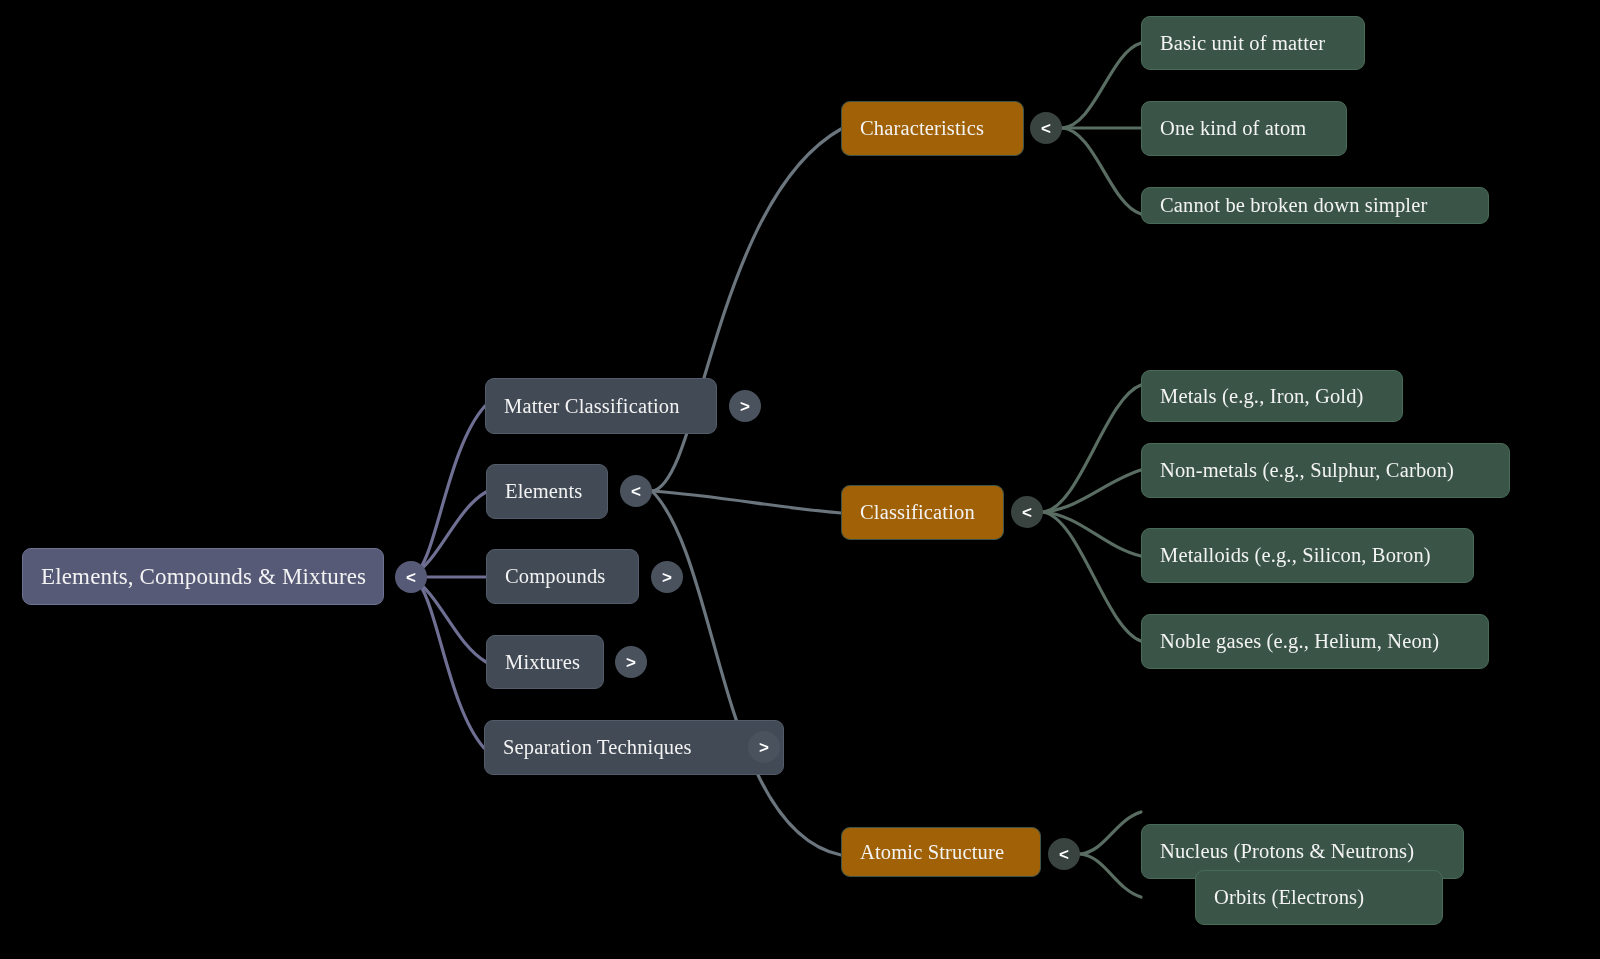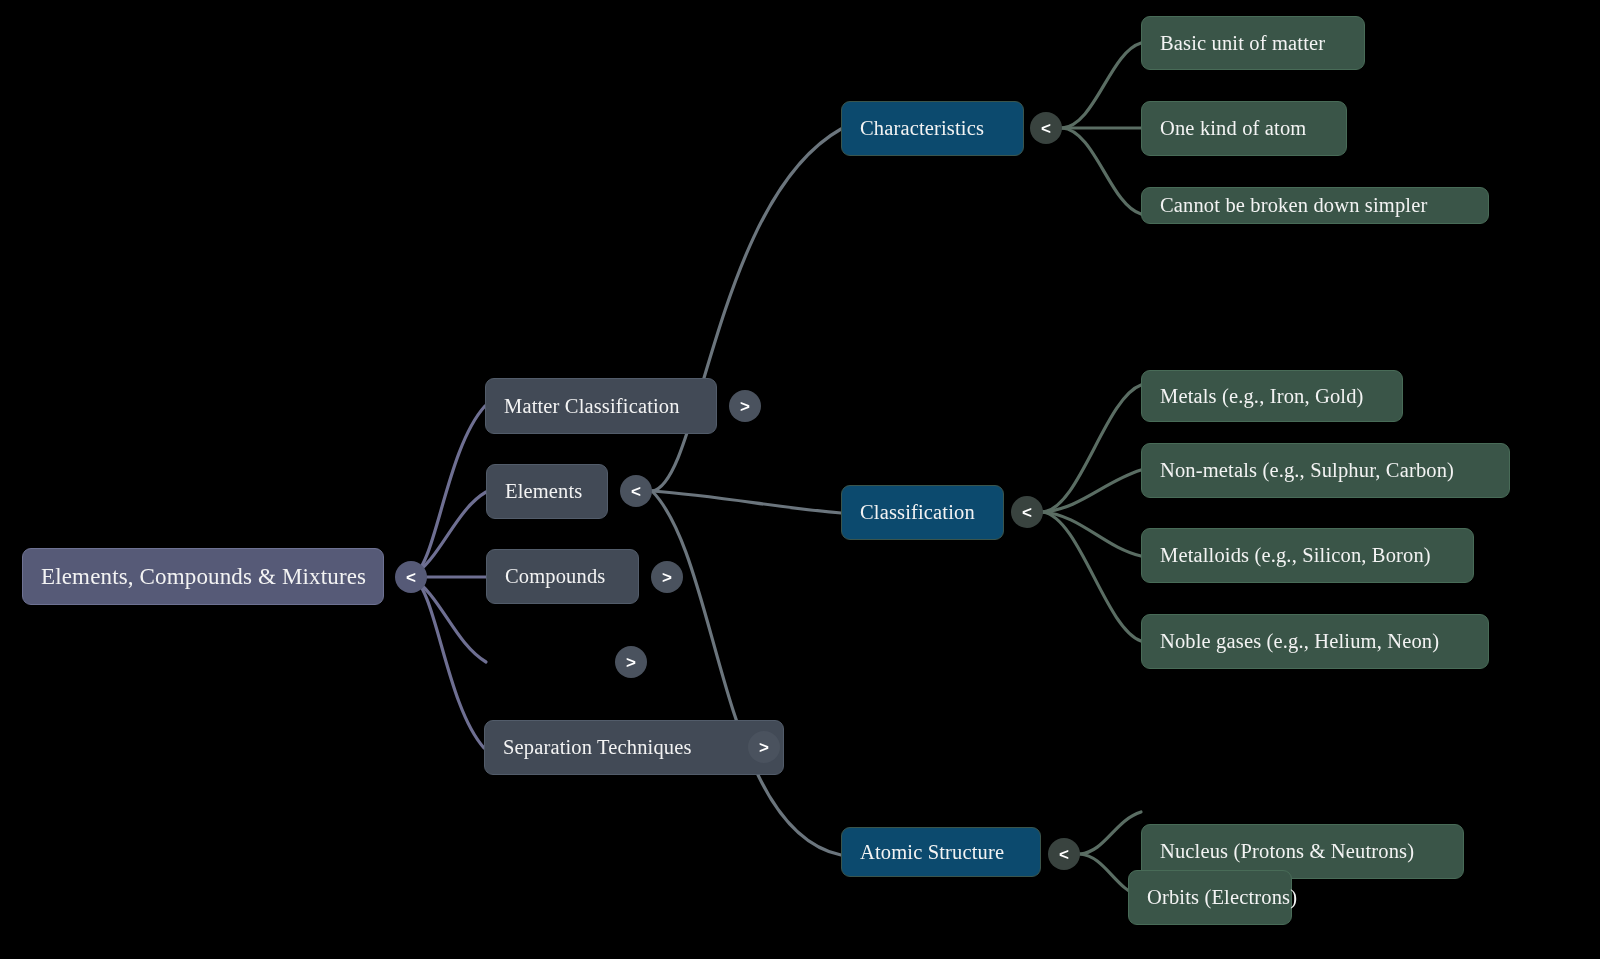--- a/index.html
+++ b/index.html
@@ -39,21 +39,21 @@
   .node-root {
     background: #565a77;
     border: 1px solid #6e7293;
     font-size: 23px;
   }
   .node-branch {
     background: #424a56;
     border: 1px solid #525c6a;
   }
   .node-green-dark {
-    background: #0c4a6e;
+    background: #a16207;
     border: 1px solid #3b554c;
   }
   .node-green {
     background: #3a5548;
     border: 1px solid #48product;
   }
   .node-green {
     border: 1px solid #486b57;
   }
   .toggle {
@@ -108,20 +108,23 @@
   </div>
   <div class="node node-branch" style="left:485px;top:378px;width:232px;height:56px;">
     <span>Matter Classification</span>
   </div>
   <div class="node node-branch" style="left:486px;top:464px;width:122px;height:55px;">
     <span>Elements</span>
   </div>
   <div class="node node-branch" style="left:486px;top:549px;width:153px;height:55px;">
     <span>Compounds</span>
   </div>
+  <div class="node node-branch" style="left:486px;top:635px;width:118px;height:54px;">
+    <span>Mixtures</span>
+  </div>
   <div class="node node-branch" style="left:484px;top:720px;width:300px;height:55px;">
     <span>Separation Techniques</span>
   </div>
   <div class="node node-green-dark" style="left:841px;top:101px;width:183px;height:55px;">
     <span>Characteristics</span>
   </div>
   <div class="node node-green-dark" style="left:841px;top:485px;width:163px;height:55px;text-align:right;">
     <span>Classification</span>
   </div>
   <div class="node node-green-dark" style="left:841px;top:827px;width:200px;height:50px;">
@@ -144,21 +147,21 @@
   </div>
   <div class="node node-green" style="left:1141px;top:528px;width:333px;height:55px;">
     <span>Metalloids (e.g., Silicon, Boron)</span>
   </div>
   <div class="node node-green" style="left:1141px;top:614px;width:348px;height:55px;">
     <span>Noble gases (e.g., Helium, Neon)</span>
   </div>
   <div class="node node-green" style="left:1141px;top:785px;width:323px;height:55px;margin-top:39px;">
     <span>Nucleus (Protons &amp; Neutrons)</span>
   </div>
-  <div class="node node-green" style="left:1128px;top:870px;width:164px;height:55px;">
+  <div class="node node-green" style="left:1195px;top:870px;width:248px;height:55px;">
     <span>Orbits (Electrons)</span>
   </div>
 
   <div class="toggle toggle-root" style="left:395px;top:561px;">
     <span>&lt;</span>
   </div>
   <div class="toggle" style="left:729px;top:390px;">
     <span>&gt;</span>
   </div>
   <div class="toggle" style="left:620px;top:475px;">

